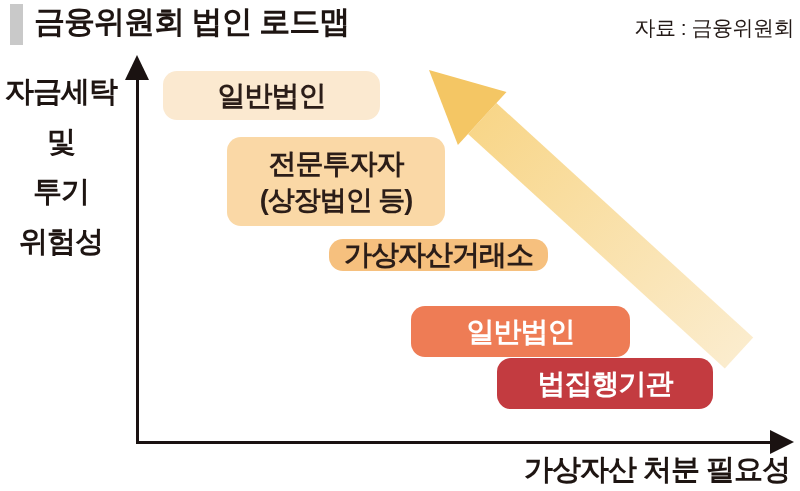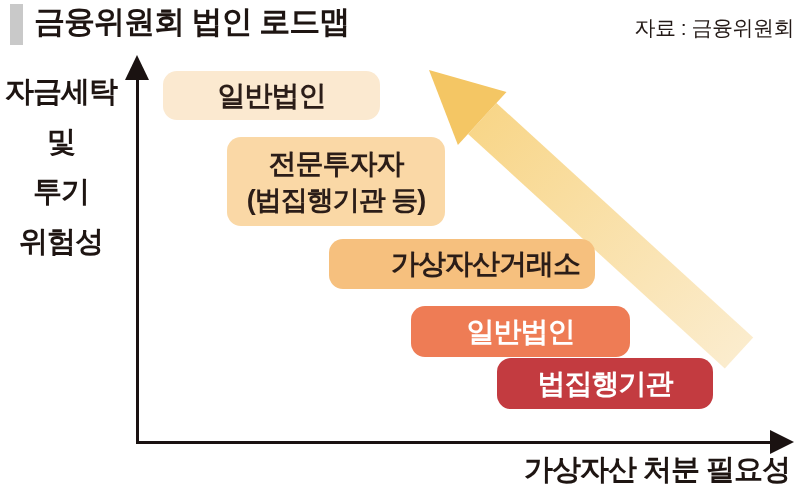--- a/index.html
+++ b/index.html
@@ -33,21 +33,21 @@
   
   .box{
     position:absolute;border-radius:14px;
     display:flex;flex-direction:column;align-items:center;justify-content:center;
     font-weight:700;letter-spacing:-1px;text-align:center;
   }
   .box .box-label{font-size:28px;line-height:36px;}
   .box .box-sublabel{font-size:27px;line-height:36px;font-weight:700;}
   .b1{left:163px;top:71px;width:217px;height:49px;}
   .b2{left:227px;top:137px;width:218px;height:89px;}
-  .b3{left:329px;top:239px;width:219px;height:50px;padding-left:47px;}
+  .b3{left:329px;top:239px;width:219px;height:32px;}
   .b4{left:411px;top:306px;width:219px;height:51px;}
   .b5{left:497px;top:358px;width:216px;height:51px;}
 </style>
 </head>
 <body>
 
 <div class="stage">
 
   <span class="hdr-bar"></span>
   <h1 class="title">금융위원회 법인 로드맵</h1>
@@ -77,21 +77,21 @@
     <line x1="136" y1="442.5" x2="772" y2="442.5" stroke="#1a1211" stroke-width="3"></line>
     <polygon points="794,442 770,430 770,454" fill="#1a1211"></polygon>
   </svg>
 
   <div class="box b1" style="background-color: rgb(251, 233, 208); color: rgb(43, 29, 24);">
     <div class="box-label">일반법인</div>
   </div>
 
   <div class="box b2" style="background-color: rgb(250, 216, 166); color: rgb(43, 29, 24);">
     <div class="box-label">전문투자자</div>
-    <div class="box-sublabel">(법집행기관 등)</div>
+    <div class="box-sublabel">(상장법인 등)</div>
   </div>
 
   <div class="box b3" style="background-color: rgb(246, 192, 126); color: rgb(43, 29, 24);">
     <div class="box-label">가상자산거래소</div>
   </div>
 
   <div class="box b4" style="background-color: rgb(238, 124, 85); color: rgb(255, 255, 255);">
     <div class="box-label">일반법인</div>
   </div>
 

